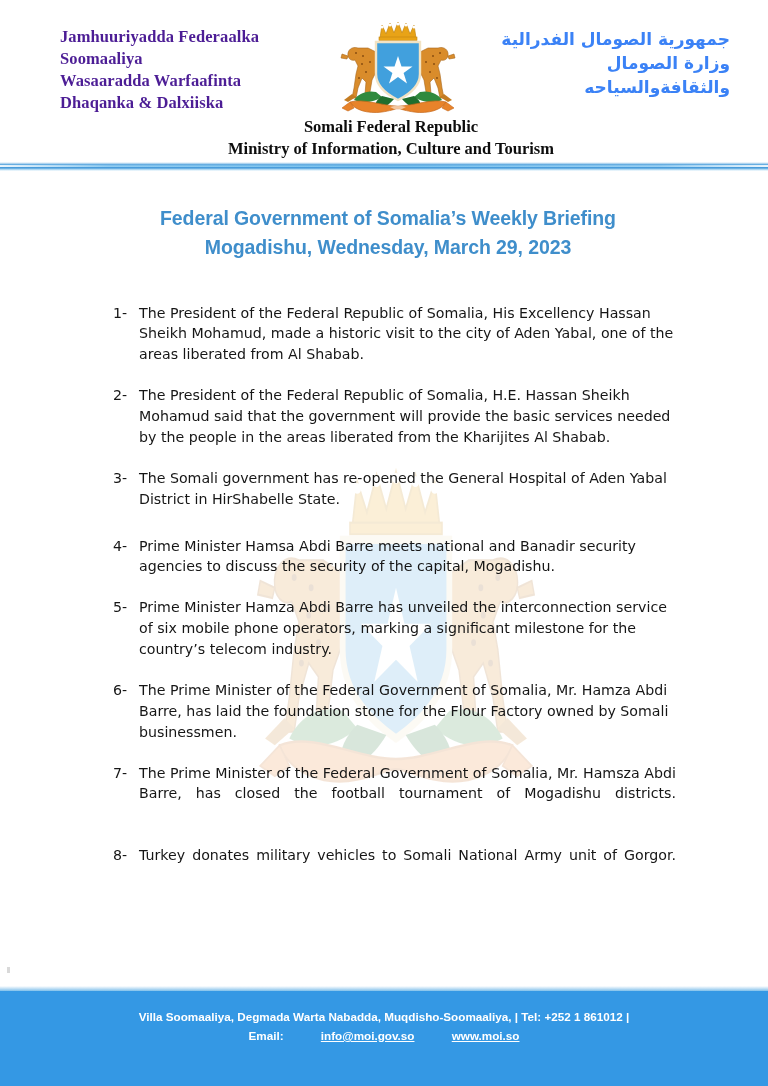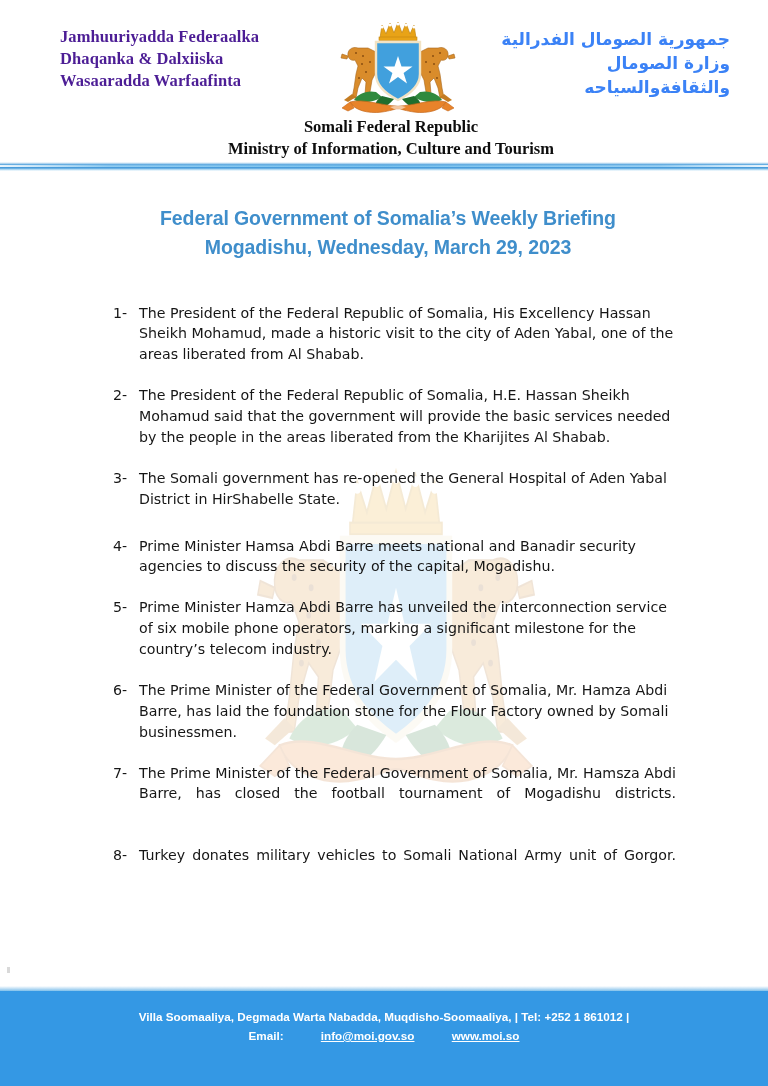--- a/index.html
+++ b/index.html
@@ -187,22 +187,23 @@
 </style>
 </head>
 <body>
 
 <div id="page">
 
   <div id="header">
 
     <div id="header-left">
       <div>Jamhuuriyadda Federaalka</div>
+      <div>Soomaaliya</div>
+      <div>Wasaaradda Warfaafinta</div>
       <div>Dhaqanka &amp; Dalxiiska</div>
-      <div>Wasaaradda Warfaafinta</div>
     </div>
 
     <div id="emblem-wrap">
       <svg viewBox="0 0 132 108" width="132" height="108">
 
         <g fill="#e8a317" stroke="#c4850f" stroke-width="0.7">
           <path d="M48 26 L50 13 L54 22 L58 11 L62 21 L66 10 L70 21 L74 11 L78 22 L82 13 L84 26 Z"></path>
         </g>
         <g fill="#ffffff">
           <circle cx="50" cy="15" r="1.6"></circle>

